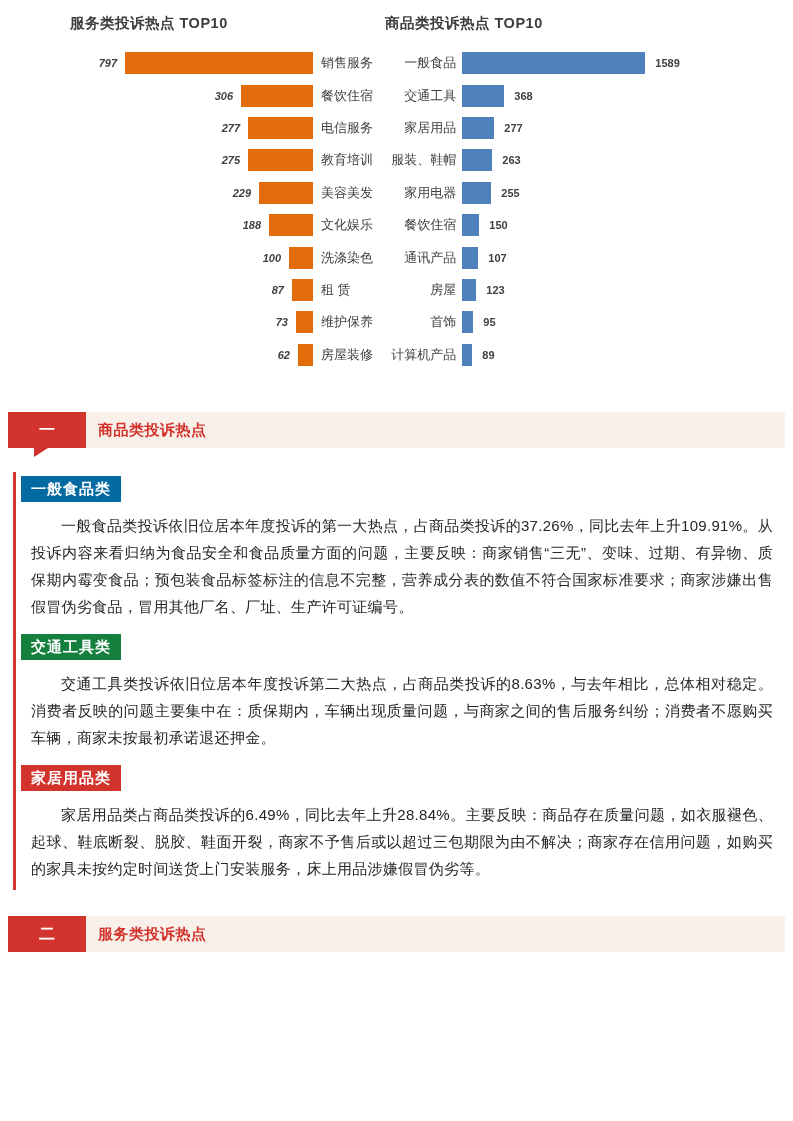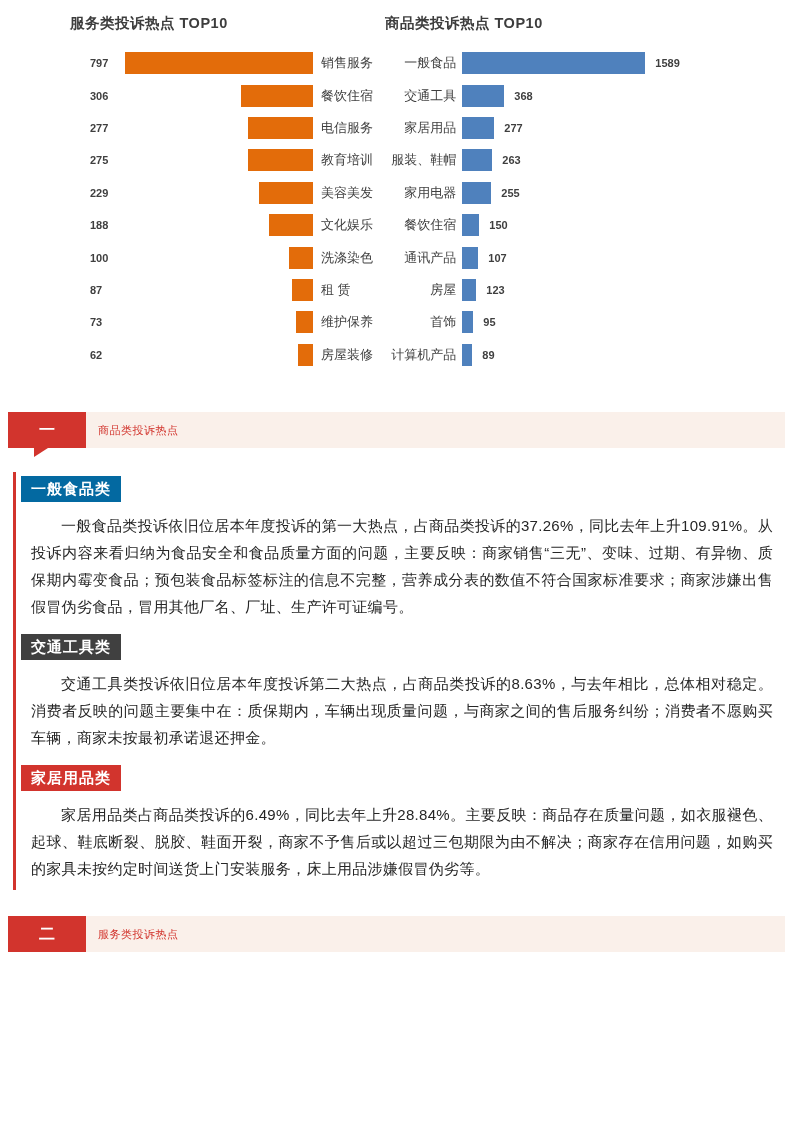--- a/index.html
+++ b/index.html
@@ -16,21 +16,21 @@
   .chart-left  { left:0;   width:400px; }
   .chart-right { left:385px; width:330px; }
   .chart-title {
     font-size:14.5px; font-weight:bold; color:#3d3d3d;
     margin-bottom:14px; letter-spacing:0.5px;
   }
   .chart-left  .chart-title { padding-left:70px; }
   .chart-right .chart-title { padding-left:0; }
   .crow { display:flex; align-items:center; height:32.4px; }
   .track { display:flex; align-items:center; }
-  .t-left  { width:223px; margin-left:90px; justify-content:space-between; }
+  .t-left  { width:223px; margin-left:90px; justify-content:flex-end;font-style:italic; }
   .t-right { width:255px; justify-content:flex-start; }
   .bar { height:22px; }
   .val {
     font-size:11px; font-weight:700; color:#3f3f3f; white-space:nowrap;
   }
   .t-left  .val { margin-right:8px; }
   .t-right .val { margin-left:10px; }
   .cat { font-size:13px; color:#3f3f3f; white-space:nowrap; }
   .cat-left  { width:76px; margin-left:8px;  text-align:left;  }
   .cat-right { width:72px; margin-right:6px; text-align:right; }
@@ -45,21 +45,21 @@
     position:relative; width:78px; height:36px; flex:0 0 78px;
     color:#ffffff; font-size:16px; font-weight:bold;
     display:flex; align-items:center; justify-content:center;
   }
   .band-num .tail {
     display:none; position:absolute; left:26px; top:36px;
     width:0; height:0; border-right:14px solid transparent;
   }
   .band.has-tail .band-num .tail { display:block; }
   .band-title {
-    position:relative; margin-left:12px; font-size:11px; font-weight:normal;
+    position:relative; margin-left:12px; font-size:15px; font-weight:bold;
     letter-spacing:0.5px;
   }
   .band-1 { margin-top:34px; }
   .band-2 { margin-top:26px; }
 
   
   .section-body {
     margin:24px 8px 0 13px;
     border-left:3px solid #d2342d;
     padding:0 8px 8px 5px;
@@ -238,21 +238,21 @@
     <span>一</span>
     <div class="tail" style="border-top: 9px solid rgb(210, 52, 45);"></div>
   </div>
   <div class="band-title" style="color: rgb(210, 52, 45);">商品类投诉热点</div>
 </div>
 
 <div class="section-body" style="border-left-color: rgb(210, 52, 45);">
   <span class="sub-label first" style="background: #0369a1;">一般食品类</span>
   <p class="para">一般食品类投诉依旧位居本年度投诉的第一大热点，占商品类投诉的37.26%，同比去年上升109.91%。从投诉内容来看归纳为食品安全和食品质量方面的问题，主要反映：商家销售“三无”、变味、过期、有异物、质保期内霉变食品；预包装食品标签标注的信息不完整，营养成分表的数值不符合国家标准要求；商家涉嫌出售假冒伪劣食品，冒用其他厂名、厂址、生产许可证编号。</p>
 
-  <span class="sub-label" style="background: #404040;">交通工具类</span>
+  <span class="sub-label" style="background: #15803d;">交通工具类</span>
   <p class="para">交通工具类投诉依旧位居本年度投诉第二大热点，占商品类投诉的8.63%，与去年相比，总体相对稳定。消费者反映的问题主要集中在：质保期内，车辆出现质量问题，与商家之间的售后服务纠纷；消费者不愿购买车辆，商家未按最初承诺退还押金。</p>
 
   <span class="sub-label" style="background: rgb(210, 52, 45);">家居用品类</span>
   <p class="para">家居用品类占商品类投诉的6.49%，同比去年上升28.84%。主要反映：商品存在质量问题，如衣服褪色、起球、鞋底断裂、脱胶、鞋面开裂，商家不予售后或以超过三包期限为由不解决；商家存在信用问题，如购买的家具未按约定时间送货上门安装服务，床上用品涉嫌假冒伪劣等。</p>
 </div>
 
 <div class="band band-2">
   <div class="band-bg" style="background: rgb(250, 240, 234);"></div>
   <div class="band-num" style="background: rgb(210, 52, 45);">
     <span>二</span>

